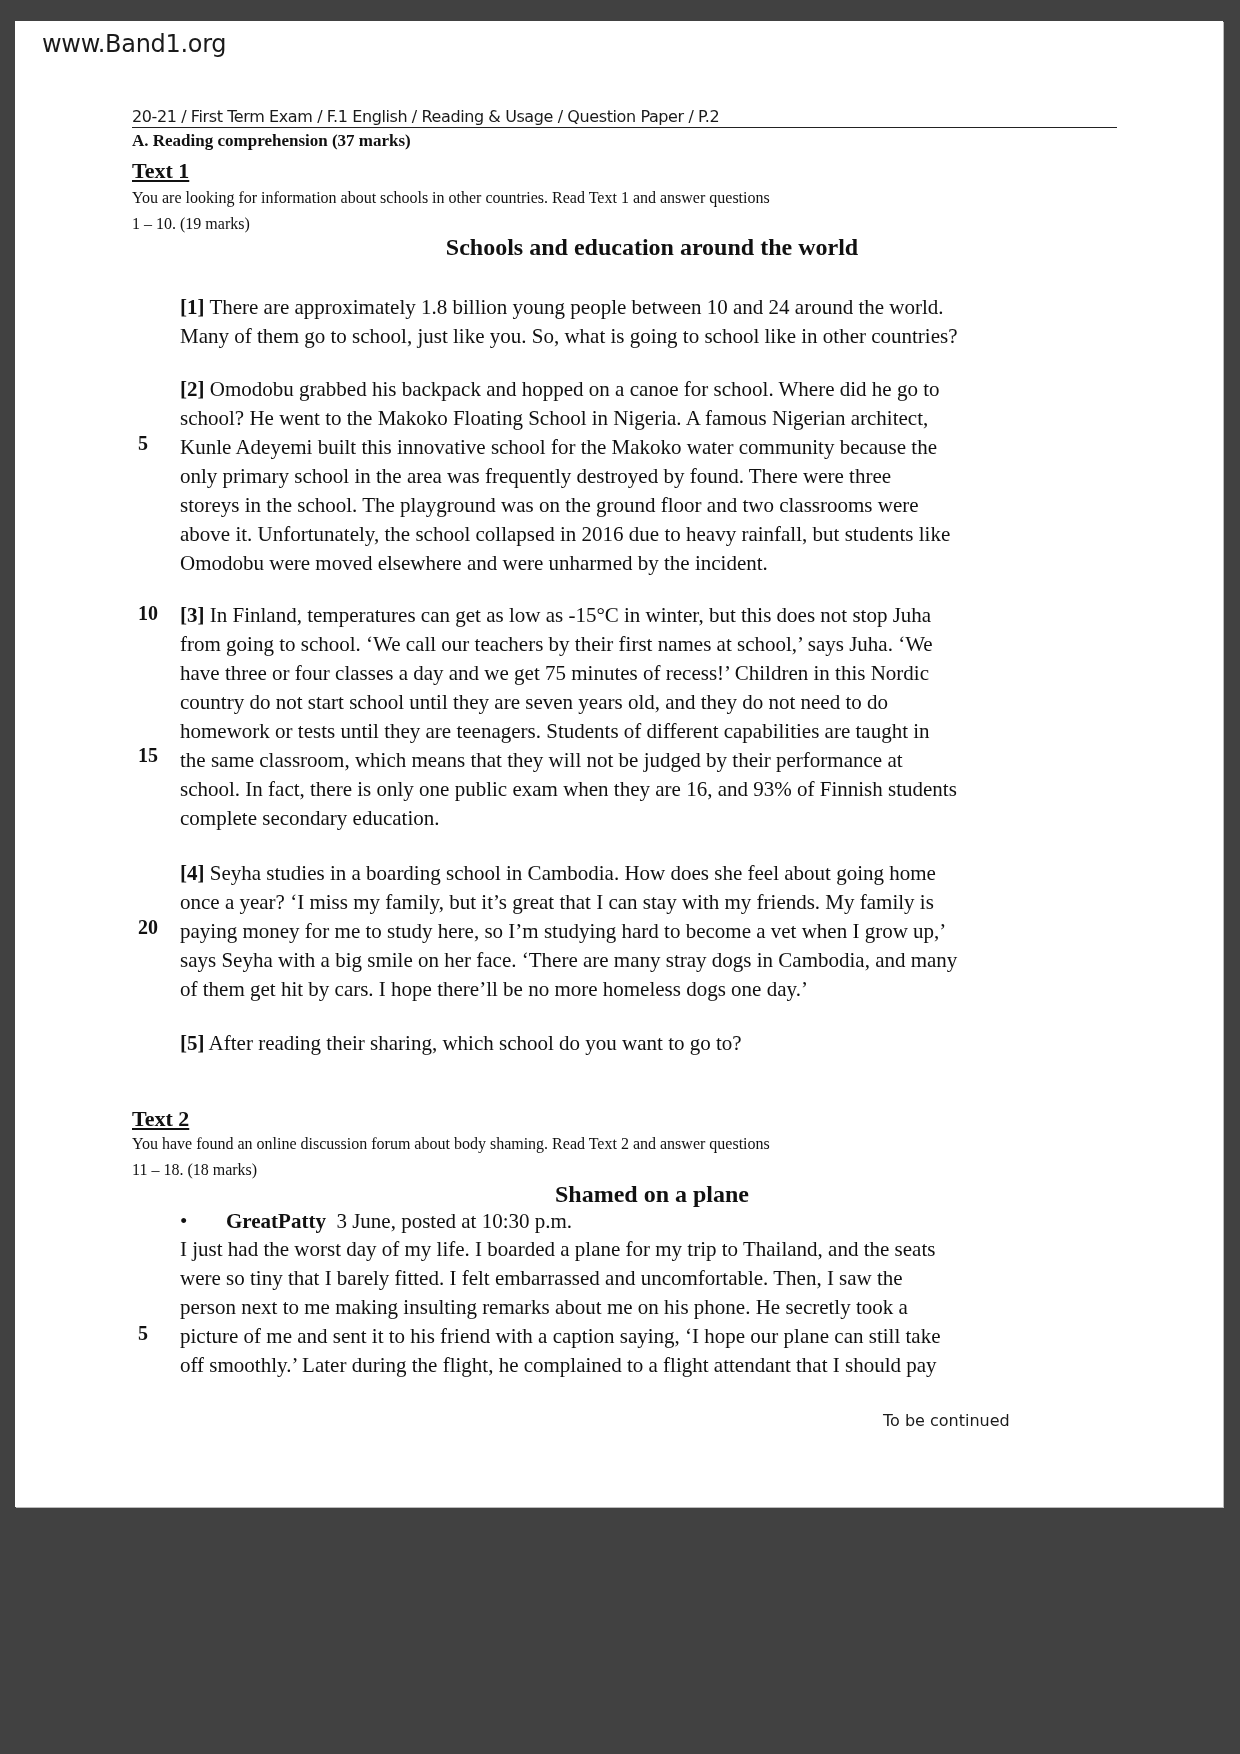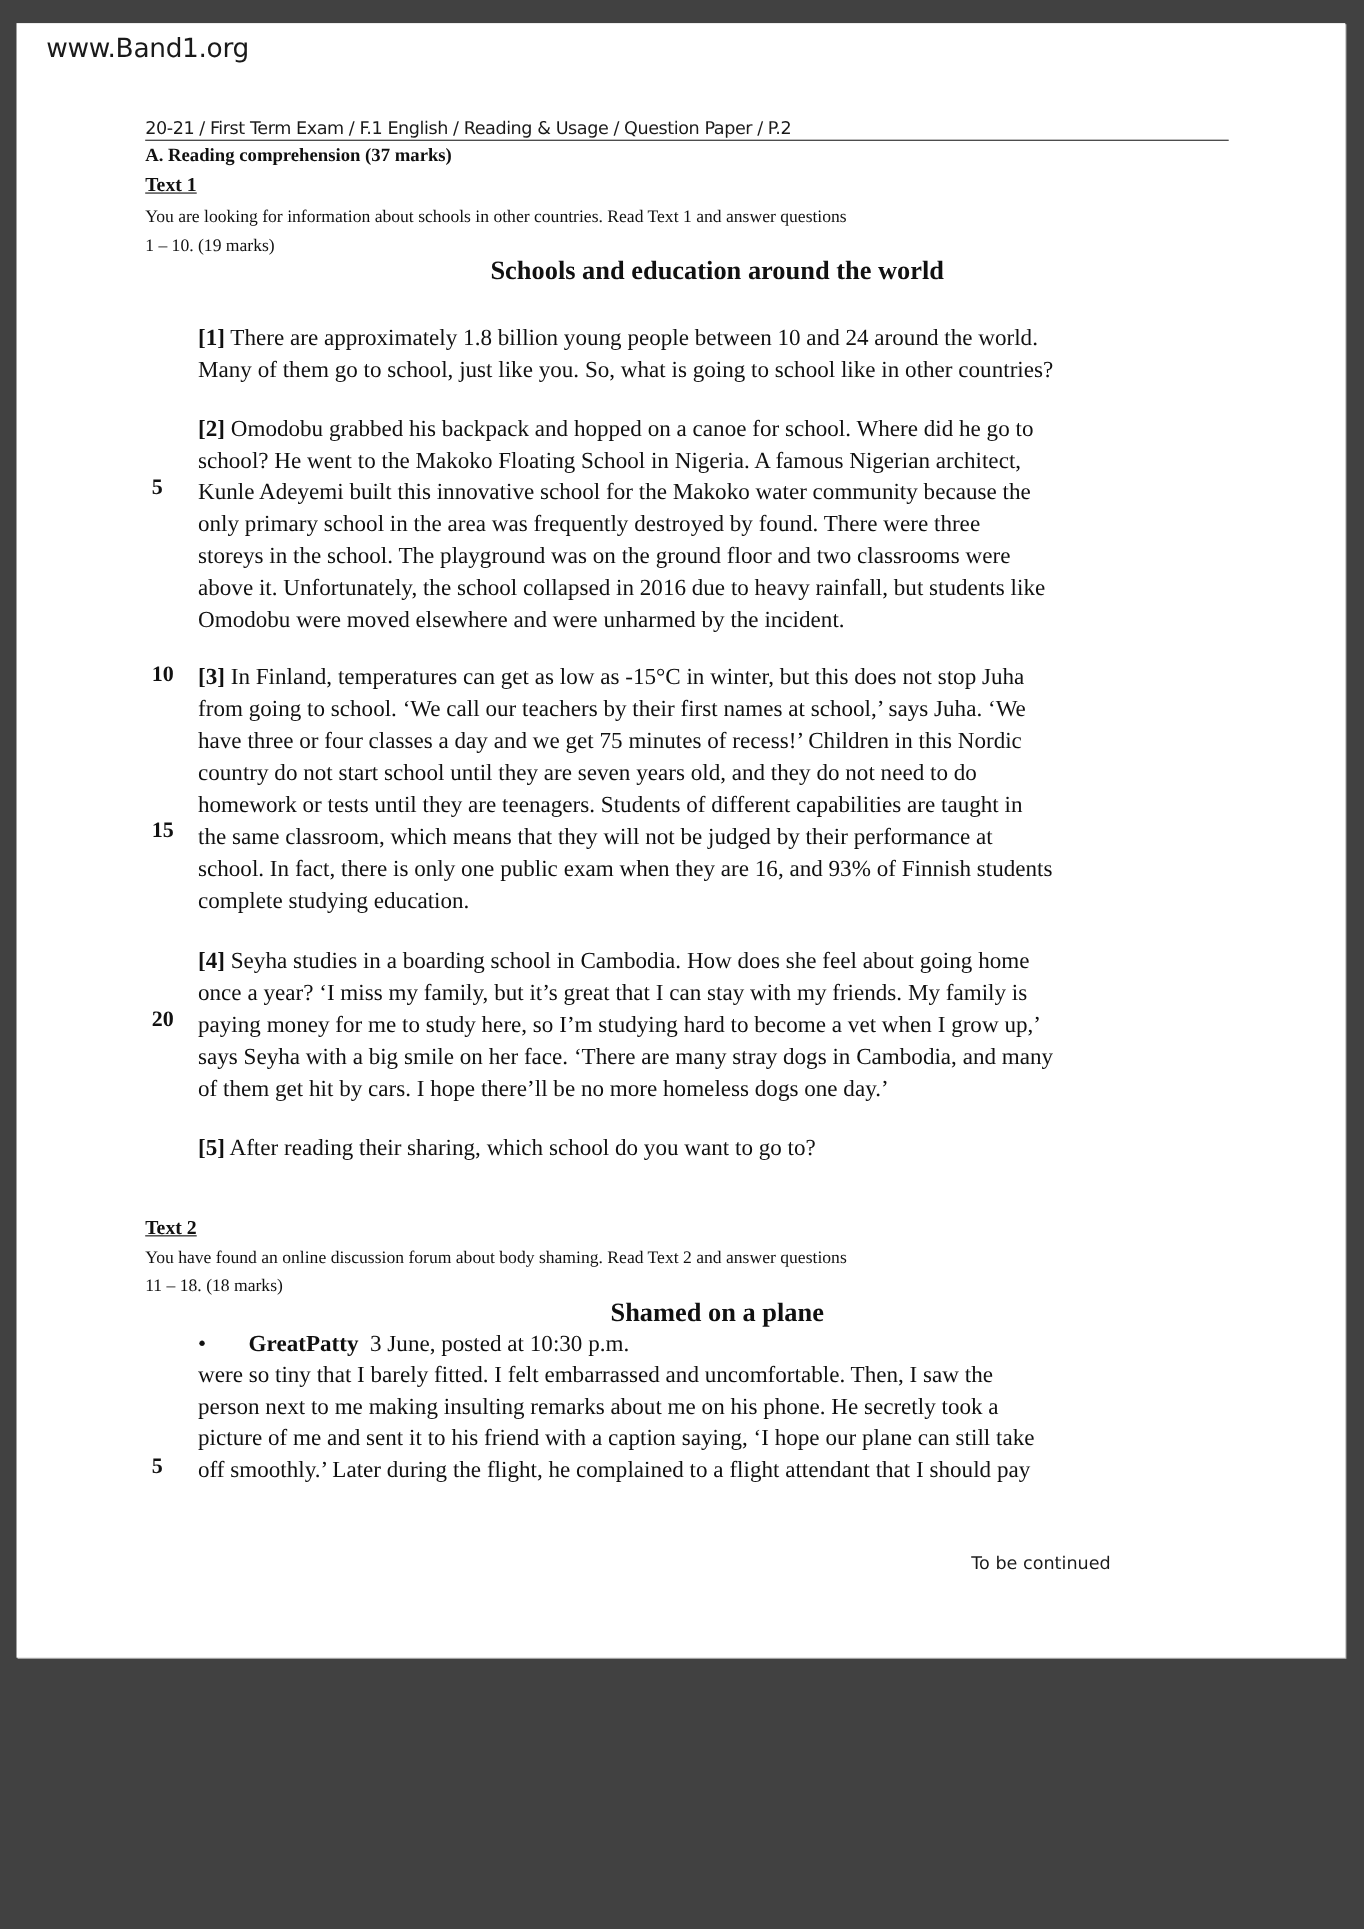--- a/index.html
+++ b/index.html
@@ -29,21 +29,21 @@
     font-size: 16px; color: #1a1a1a;
     padding-bottom: 1px;
     border-bottom: 1.5px solid #222;
     letter-spacing: -0.4px;
   }
   .serif {
     font-family: "Liberation Serif", serif;
     color: #111;
   }
   .sec-title { left: 117px; top: 110px; font-size: 17px; font-weight: bold; text-align: right; }
-  .text-label { left: 117px; top: 137px; font-size: 18px; font-weight: bold; text-decoration: underline; }
+  .text-label { left: 117px; top: 137px; font-size: 22px; font-weight: bold; text-decoration: underline; }
   .intro { left: 117px; width: 990px; font-size: 16px; line-height: 26px; white-space: normal; }
   .article-title { left: 117px; width: 1040px; text-align: center; font-size: 24px; font-weight: bold; }
   .para {
     left: 165px; width: 940px;
     font-size: 21px; line-height: 29px;
     white-space: normal;
   }
   .para b { font-weight: bold; }
   .line { display: block; white-space: nowrap; }
   .lineno {
@@ -94,21 +94,21 @@
   <div class="abs lineno" style="top:411px">5</div>
 
   <div class="abs serif para" style="top:580px">
     <span class="line"><b>[3]</b> <span>In Finland, temperatures can get as low as -15°C in winter, but this does not stop Juha</span></span>
     <span class="line">from going to school. ‘We call our teachers by their first names at school,’ says Juha. ‘We</span>
     <span class="line">have three or four classes a day and we get 75 minutes of recess!’ Children in this Nordic</span>
     <span class="line">country do not start school until they are seven years old, and they do not need to do</span>
     <span class="line">homework or tests until they are teenagers. Students of different capabilities are taught in</span>
     <span class="line">the same classroom, which means that they will not be judged by their performance at</span>
     <span class="line">school. In fact, there is only one public exam when they are 16, and 93% of Finnish students</span>
-    <span class="line">complete studying education.</span>
+    <span class="line">complete secondary education.</span>
   </div>
   <div class="abs lineno" style="top:581px">10</div>
   <div class="abs lineno" style="top:723px">15</div>
 
   <div class="abs serif para" style="top:838px">
     <span class="line"><b>[4]</b> <span>Seyha studies in a boarding school in Cambodia. How does she feel about going home</span></span>
     <span class="line">once a year? ‘I miss my family, but it’s great that I can stay with my friends. My family is</span>
     <span class="line">paying money for me to study here, so I’m studying hard to become a vet when I grow up,’</span>
     <span class="line">says Seyha with a big smile on her face. ‘There are many stray dogs in Cambodia, and many</span>
     <span class="line">of them get hit by cars. I hope there’ll be no more homeless dogs one day.’</span>
@@ -124,20 +124,21 @@
     <span class="line">You have found an online discussion forum about body shaming. Read Text 2 and answer questions</span>
     <span class="line">11 – 18. (18 marks)</span>
   </div>
   <div class="abs serif article-title" style="top:1160px">Shamed on a plane</div>
 
   <div class="abs serif post-head" style="top:1188px">
     <span class="bullet">•</span><b>GreatPatty</b>&nbsp; <span>3 June, posted at 10:30 p.m.</span>
   </div>
 
   <div class="abs serif para" style="top:1214px">
+    <span class="line">I just had the worst day of my life. I boarded a plane for my trip to Thailand, and the seats</span>
     <span class="line">were so tiny that I barely fitted. I felt embarrassed and uncomfortable. Then, I saw the</span>
     <span class="line">person next to me making insulting remarks about me on his phone. He secretly took a</span>
     <span class="line">picture of me and sent it to his friend with a caption saying, ‘I hope our plane can still take</span>
     <span class="line">off smoothly.’ Later during the flight, he complained to a flight attendant that I should pay</span>
   </div>
   <div class="abs lineno" style="top:1301px">5</div>
 
   <div class="abs continued">To be continued</div>
 </div>
 

